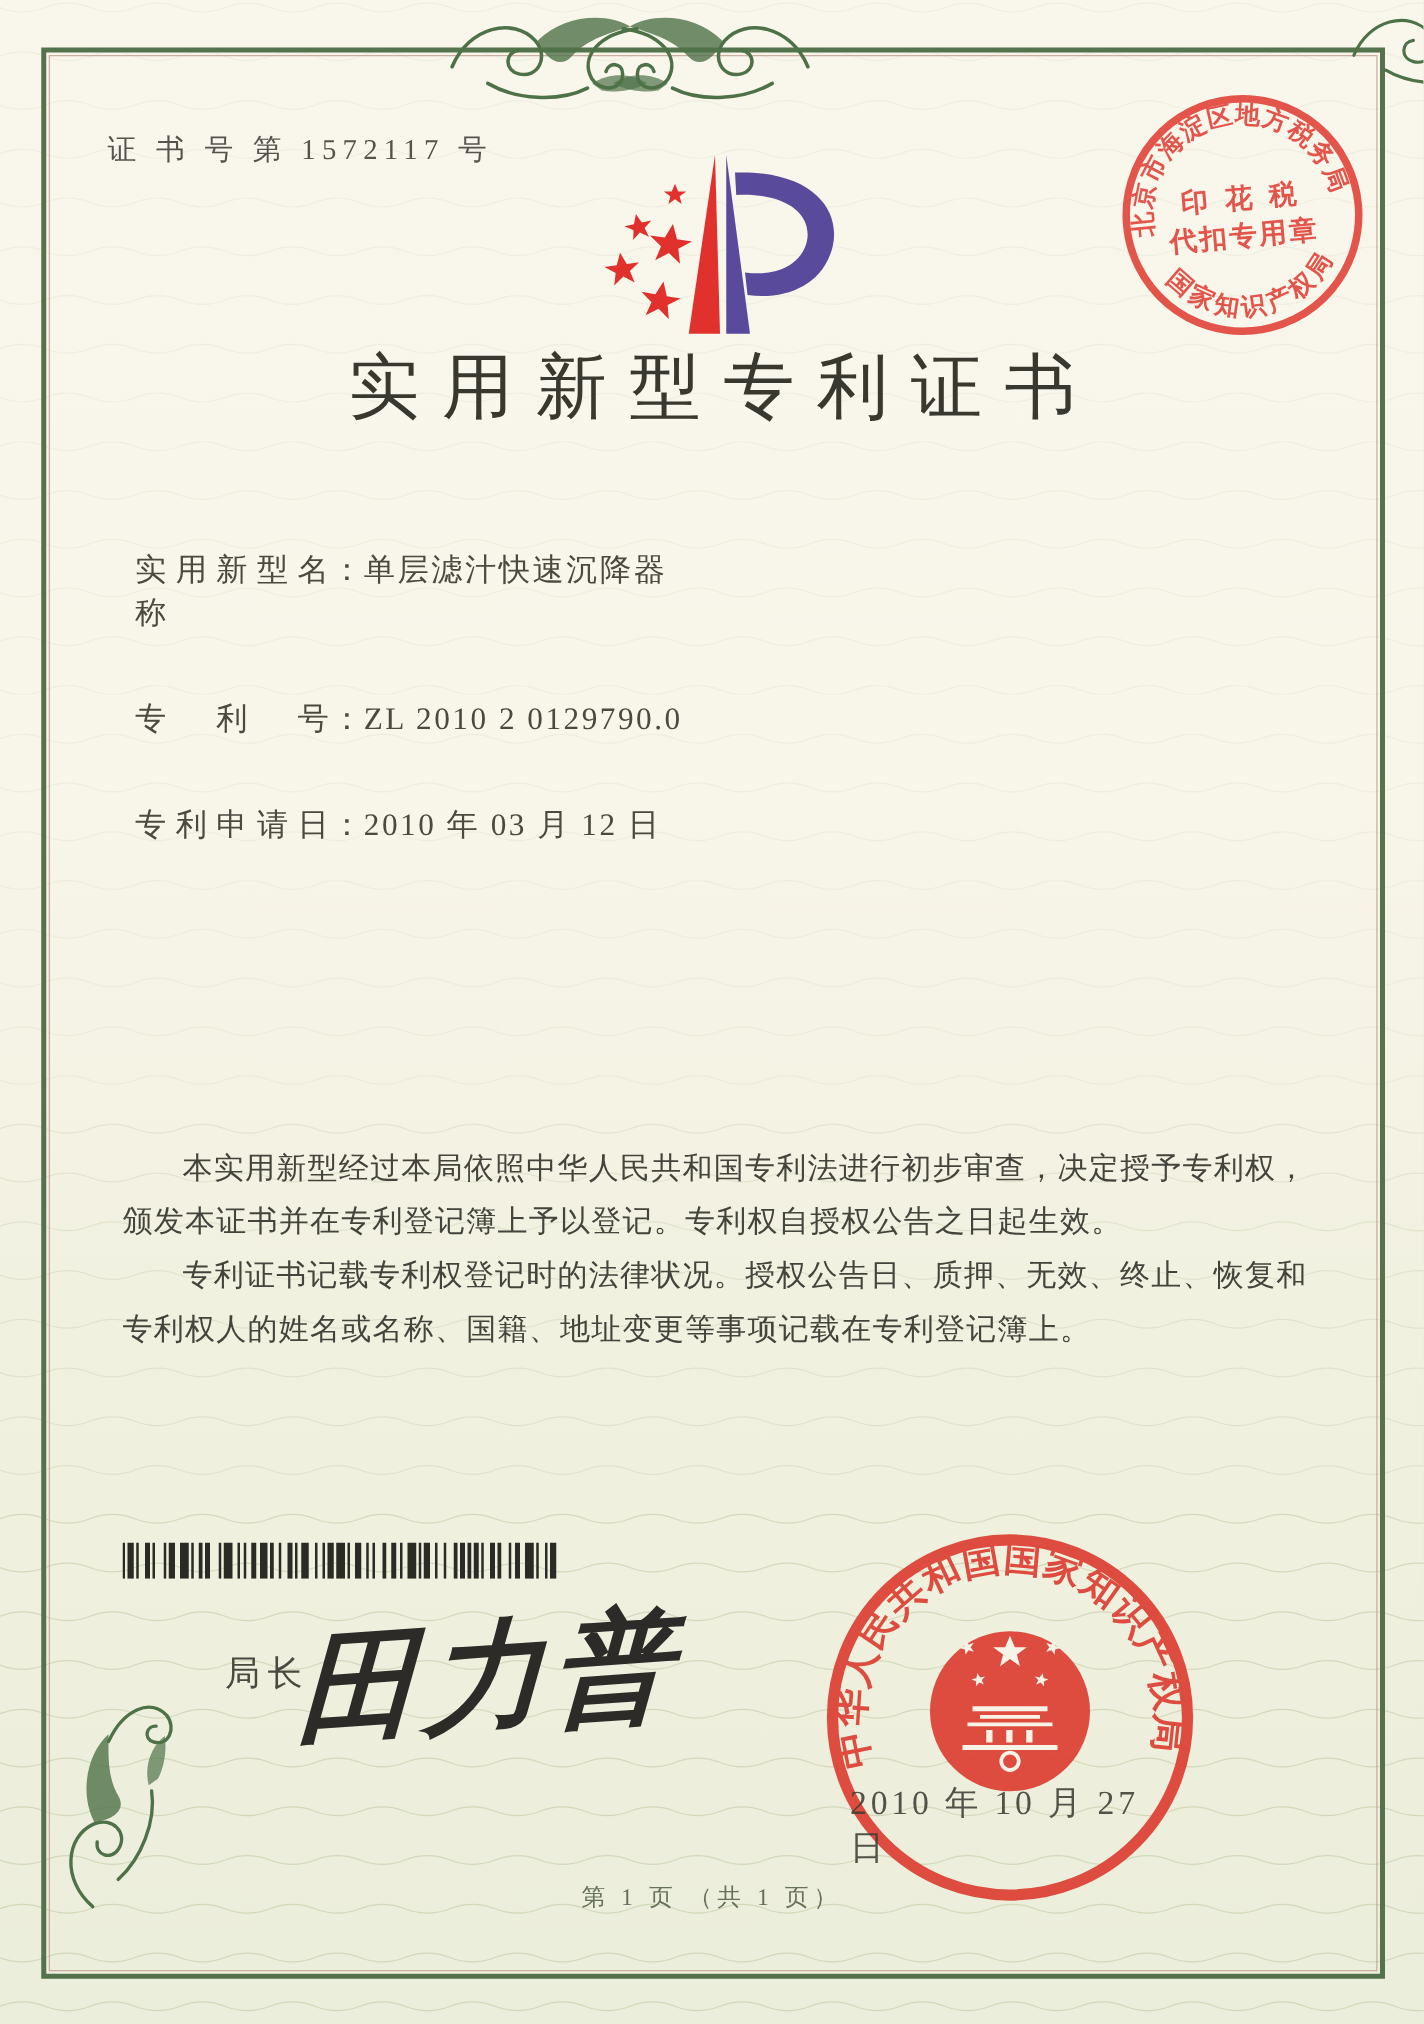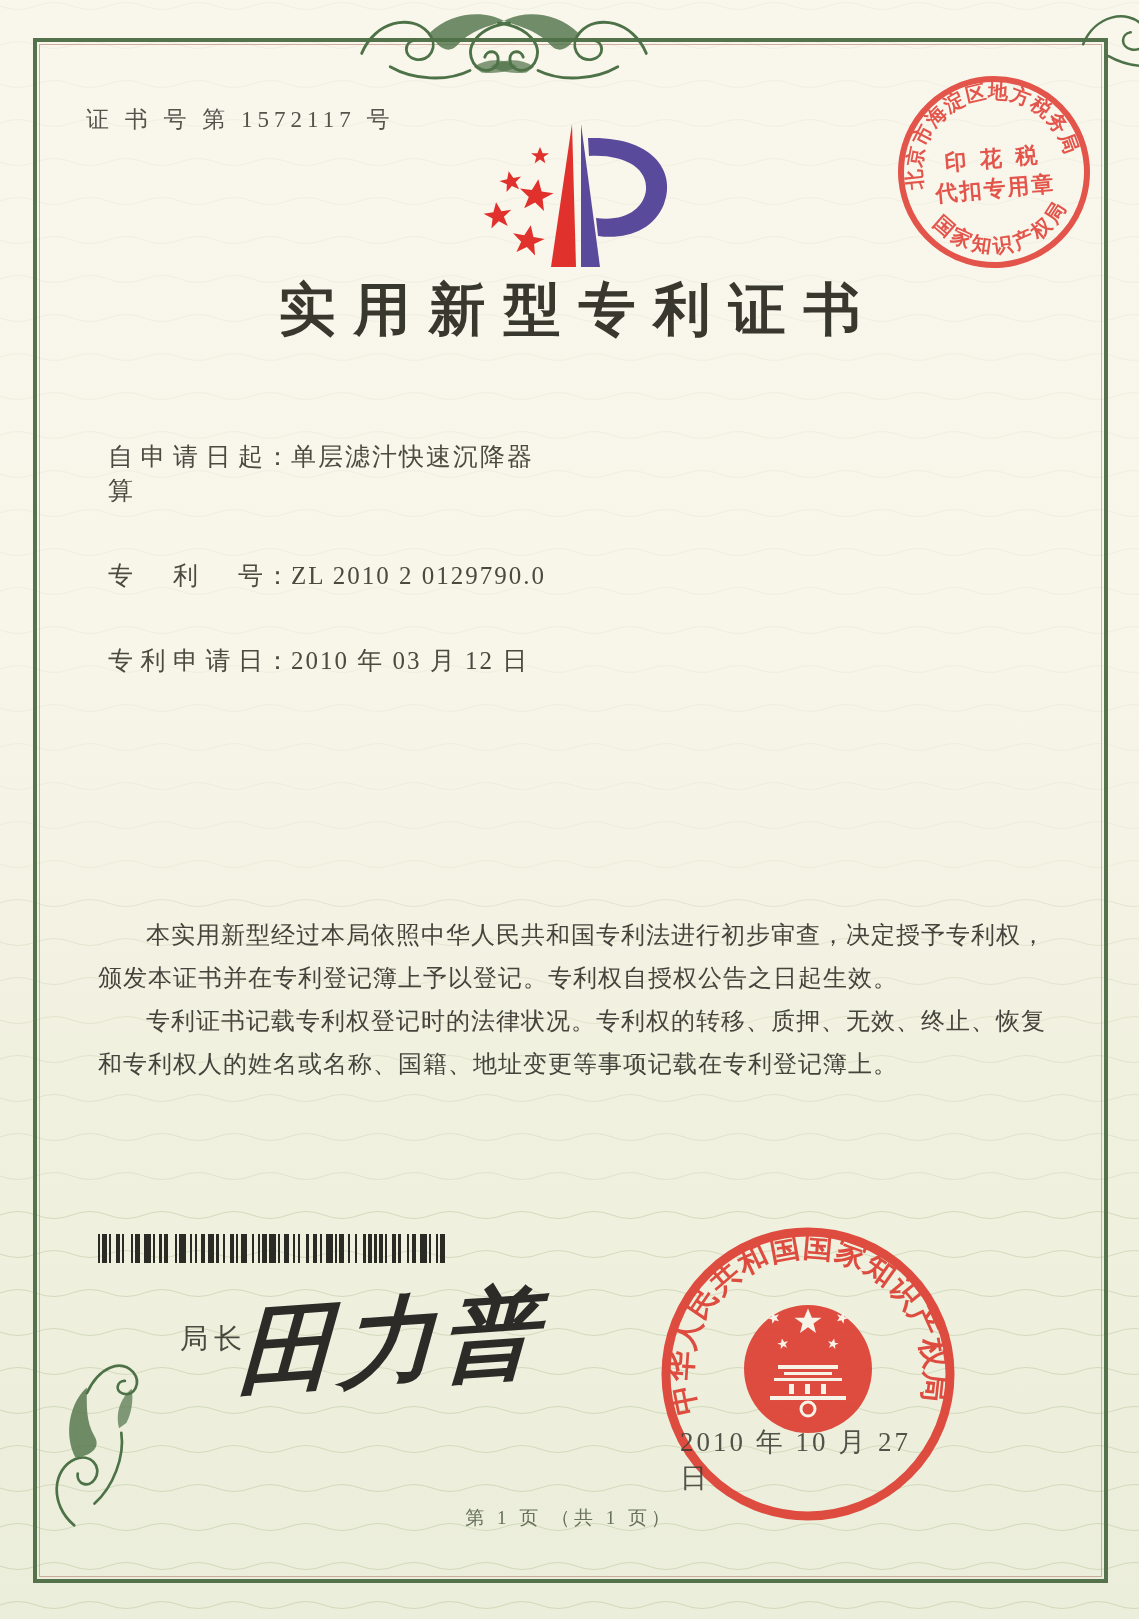--- a/index.html
+++ b/index.html
@@ -23,21 +23,21 @@
   }
   .content{position:absolute;inset:0;z-index:2;}
 
   .cert-number{
     position:absolute;left:86px;top:104px;
     font-size:23px;letter-spacing:5px;color:#55544c;
   }
   .logo{position:absolute;left:448px;top:112px;width:240px;height:162px;}
   .title{
     position:absolute;left:0;top:272px;width:100%;text-align:center;
-    font-size:57px;font-weight:700;letter-spacing:18px;padding-left:18px;
+    font-size:57px;font-weight:400;letter-spacing:18px;padding-left:18px;
     box-sizing:border-box;color:#38382f;
   }
   .fields{
     position:absolute;left:108px;top:440px;width:860px;
     display:flex;flex-direction:column;gap:51px;
     font-size:25px;color:#4b4a41;
   }
   .frow{line-height:34px;letter-spacing:2px;}
   .flabel{
     display:inline-block;width:157px;text-align:justify;text-align-last:justify;
@@ -161,33 +161,33 @@
       </g>
       <polygon points="124,12 128,155 103,155" fill="#e0312c"></polygon>
       <polygon points="133,12 152,155 133,155" fill="#5a4a9c"></polygon>
       <path fill="#5a4a9c" d="M140 26 C208 24 228 62 216 92 C206 118 178 128 150 124 L148 106 C178 110 196 96 198 78 C200 56 176 42 141 44 Z"></path>
     </svg>
 
     <div class="title">实用新型专利证书</div>
 
     <div class="fields">
       <div class="frow">
-        <span class="flabel">自申请日起算</span><span class="fcolon">：</span><span>单层滤汁快速沉降器</span>
+        <span class="flabel">实用新型名称</span><span class="fcolon">：</span><span>单层滤汁快速沉降器</span>
       </div>
       <div class="frow">
         <span class="flabel">专利号</span><span class="fcolon">：</span><span>ZL 2010 2 0129790.0</span>
       </div>
       <div class="frow">
         <span class="flabel">专利申请日</span><span class="fcolon">：</span><span>2010 年 03 月 12 日</span>
       </div>
     </div>
 
     <div class="paragraphs">
       <p>本实用新型经过本局依照中华人民共和国专利法进行初步审查，决定授予专利权，颁发本证书并在专利登记簿上予以登记。专利权自授权公告之日起生效。</p>
-      <p>专利证书记载专利权登记时的法律状况。专利权的转移、质押、无效、终止、恢复和专利权人的姓名或名称、国籍、地址变更等事项记载在专利登记簿上。</p>
+      <p>专利证书记载专利权登记时的法律状况。授权公告日、质押、无效、终止、恢复和专利权人的姓名或名称、国籍、地址变更等事项记载在专利登记簿上。</p>
     </div>
 
     <div class="barcode"><span style="display: inline-block; height: 100%; width: 2.2px; background: rgb(43, 43, 38);"></span><span style="display: inline-block; height: 100%; width: 2.2px;"></span><span style="display: inline-block; height: 100%; width: 4.4px; background: rgb(43, 43, 38);"></span><span style="display: inline-block; height: 100%; width: 2.2px;"></span><span style="display: inline-block; height: 100%; width: 2.2px; background: rgb(43, 43, 38);"></span><span style="display: inline-block; height: 100%; width: 4.4px;"></span><span style="display: inline-block; height: 100%; width: 4.4px; background: rgb(43, 43, 38);"></span><span style="display: inline-block; height: 100%; width: 2.2px;"></span><span style="display: inline-block; height: 100%; width: 2.2px; background: rgb(43, 43, 38);"></span><span style="display: inline-block; height: 100%; width: 6.6px;"></span><span style="display: inline-block; height: 100%; width: 2.2px; background: rgb(43, 43, 38);"></span><span style="display: inline-block; height: 100%; width: 2.2px;"></span><span style="display: inline-block; height: 100%; width: 4.4px; background: rgb(43, 43, 38);"></span><span style="display: inline-block; height: 100%; width: 4.4px;"></span><span style="display: inline-block; height: 100%; width: 6.6px; background: rgb(43, 43, 38);"></span><span style="display: inline-block; height: 100%; width: 2.2px;"></span><span style="display: inline-block; height: 100%; width: 2.2px; background: rgb(43, 43, 38);"></span><span style="display: inline-block; height: 100%; width: 4.4px;"></span><span style="display: inline-block; height: 100%; width: 2.2px; background: rgb(43, 43, 38);"></span><span style="display: inline-block; height: 100%; width: 2.2px;"></span><span style="display: inline-block; height: 100%; width: 4.4px; background: rgb(43, 43, 38);"></span><span style="display: inline-block; height: 100%; width: 6.6px;"></span><span style="display: inline-block; height: 100%; width: 2.2px; background: rgb(43, 43, 38);"></span><span style="display: inline-block; height: 100%; width: 2.2px;"></span><span style="display: inline-block; height: 100%; width: 6.6px; background: rgb(43, 43, 38);"></span><span style="display: inline-block; height: 100%; width: 4.4px;"></span><span style="display: inline-block; height: 100%; width: 2.2px; background: rgb(43, 43, 38);"></span><span style="display: inline-block; height: 100%; width: 2.2px;"></span><span style="display: inline-block; height: 100%; width: 2.2px; background: rgb(43, 43, 38);"></span><span style="display: inline-block; height: 100%; width: 4.4px;"></span><span style="display: inline-block; height: 100%; width: 4.4px; background: rgb(43, 43, 38);"></span><span style="display: inline-block; height: 100%; width: 2.2px;"></span><span style="display: inline-block; height: 100%; width: 6.6px; background: rgb(43, 43, 38);"></span><span style="display: inline-block; height: 100%; width: 2.2px;"></span><span style="display: inline-block; height: 100%; width: 2.2px; background: rgb(43, 43, 38);"></span><span style="display: inline-block; height: 100%; width: 4.4px;"></span><span style="display: inline-block; height: 100%; width: 2.2px; background: rgb(43, 43, 38);"></span><span style="display: inline-block; height: 100%; width: 4.4px;"></span><span style="display: inline-block; height: 100%; width: 4.4px; background: rgb(43, 43, 38);"></span><span style="display: inline-block; height: 100%; width: 2.2px;"></span><span style="display: inline-block; height: 100%; width: 2.2px; background: rgb(43, 43, 38);"></span><span style="display: inline-block; height: 100%; width: 2.2px;"></span><span style="display: inline-block; height: 100%; width: 6.6px; background: rgb(43, 43, 38);"></span><span style="display: inline-block; height: 100%; width: 4.4px;"></span><span style="display: inline-block; height: 100%; width: 2.2px; background: rgb(43, 43, 38);"></span><span style="display: inline-block; height: 100%; width: 4.4px;"></span><span style="display: inline-block; height: 100%; width: 2.2px; background: rgb(43, 43, 38);"></span><span style="display: inline-block; height: 100%; width: 2.2px;"></span><span style="display: inline-block; height: 100%; width: 4.4px; background: rgb(43, 43, 38);"></span><span style="display: inline-block; height: 100%; width: 2.2px;"></span><span style="display: inline-block; height: 100%; width: 6.6px; background: rgb(43, 43, 38);"></span><span style="display: inline-block; height: 100%; width: 2.2px;"></span><span style="display: inline-block; height: 100%; width: 2.2px; background: rgb(43, 43, 38);"></span><span style="display: inline-block; height: 100%; width: 4.4px;"></span><span style="display: inline-block; height: 100%; width: 4.4px; background: rgb(43, 43, 38);"></span><span style="display: inline-block; height: 100%; width: 4.4px;"></span><span style="display: inline-block; height: 100%; width: 2.2px; background: rgb(43, 43, 38);"></span><span style="display: inline-block; height: 100%; width: 2.2px;"></span><span style="display: inline-block; height: 100%; width: 2.2px; background: rgb(43, 43, 38);"></span><span style="display: inline-block; height: 100%; width: 6.6px;"></span><span style="display: inline-block; height: 100%; width: 2.2px; background: rgb(43, 43, 38);"></span><span style="display: inline-block; height: 100%; width: 4.4px;"></span><span style="display: inline-block; height: 100%; width: 4.4px; background: rgb(43, 43, 38);"></span><span style="display: inline-block; height: 100%; width: 2.2px;"></span><span style="display: inline-block; height: 100%; width: 2.2px; background: rgb(43, 43, 38);"></span><span style="display: inline-block; height: 100%; width: 4.4px;"></span><span style="display: inline-block; height: 100%; width: 6.6px; background: rgb(43, 43, 38);"></span><span style="display: inline-block; height: 100%; width: 2.2px;"></span><span style="display: inline-block; height: 100%; width: 2.2px; background: rgb(43, 43, 38);"></span><span style="display: inline-block; height: 100%; width: 2.2px;"></span><span style="display: inline-block; height: 100%; width: 4.4px; background: rgb(43, 43, 38);"></span><span style="display: inline-block; height: 100%; width: 4.4px;"></span><span style="display: inline-block; height: 100%; width: 2.2px; background: rgb(43, 43, 38);"></span><span style="display: inline-block; height: 100%; width: 4.4px;"></span><span style="display: inline-block; height: 100%; width: 2.2px; background: rgb(43, 43, 38);"></span><span style="display: inline-block; height: 100%; width: 6.6px;"></span><span style="display: inline-block; height: 100%; width: 2.2px; background: rgb(43, 43, 38);"></span><span style="display: inline-block; height: 100%; width: 2.2px;"></span><span style="display: inline-block; height: 100%; width: 4.4px; background: rgb(43, 43, 38);"></span><span style="display: inline-block; height: 100%; width: 2.2px;"></span><span style="display: inline-block; height: 100%; width: 2.2px; background: rgb(43, 43, 38);"></span><span style="display: inline-block; height: 100%; width: 2.2px;"></span><span style="display: inline-block; height: 100%; width: 4.4px; background: rgb(43, 43, 38);"></span><span style="display: inline-block; height: 100%; width: 2.2px;"></span><span style="display: inline-block; height: 100%; width: 2.2px; background: rgb(43, 43, 38);"></span><span style="display: inline-block; height: 100%; width: 4.4px;"></span><span style="display: inline-block; height: 100%; width: 4.4px; background: rgb(43, 43, 38);"></span><span style="display: inline-block; height: 100%; width: 2.2px;"></span><span style="display: inline-block; height: 100%; width: 2.2px; background: rgb(43, 43, 38);"></span><span style="display: inline-block; height: 100%; width: 6.6px;"></span><span style="display: inline-block; height: 100%; width: 2.2px; background: rgb(43, 43, 38);"></span><span style="display: inline-block; height: 100%; width: 2.2px;"></span><span style="display: inline-block; height: 100%; width: 4.4px; background: rgb(43, 43, 38);"></span><span style="display: inline-block; height: 100%; width: 4.4px;"></span><span style="display: inline-block; height: 100%; width: 6.6px; background: rgb(43, 43, 38);"></span><span style="display: inline-block; height: 100%; width: 2.2px;"></span><span style="display: inline-block; height: 100%; width: 2.2px; background: rgb(43, 43, 38);"></span><span style="display: inline-block; height: 100%; width: 4.4px;"></span><span style="display: inline-block; height: 100%; width: 2.2px; background: rgb(43, 43, 38);"></span><span style="display: inline-block; height: 100%; width: 2.2px;"></span><span style="display: inline-block; height: 100%; width: 4.4px; background: rgb(43, 43, 38);"></span><span style="display: inline-block; height: 100%; width: 6.6px;"></span></div>
 
     <div class="signer-label">局长</div>
 
     <svg class="signature" viewBox="0 0 320 165" xmlns="http://www.w3.org/2000/svg">
       <text x="6" y="118" transform="rotate(-4 160 80) skewX(-6)">田力普</text>
     </svg>
 

